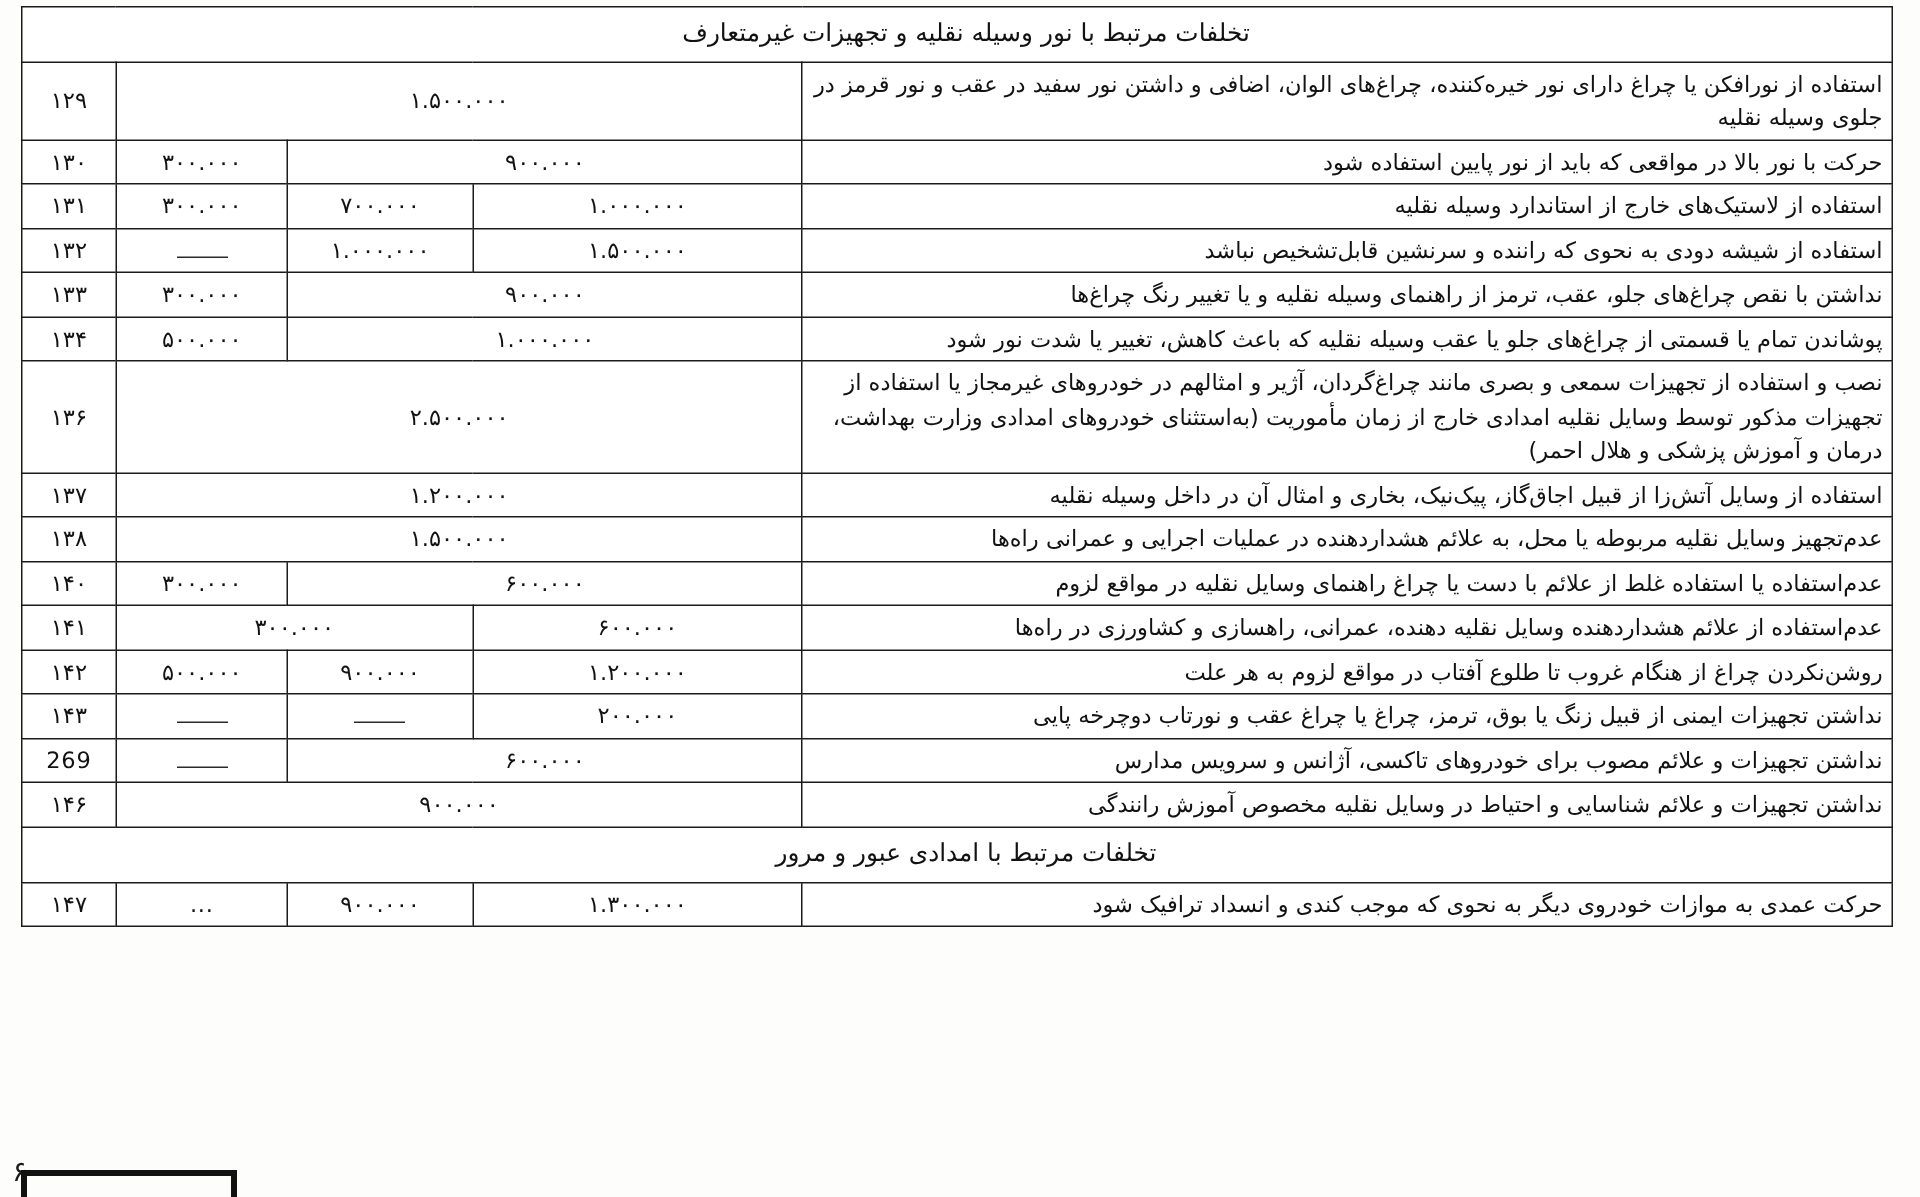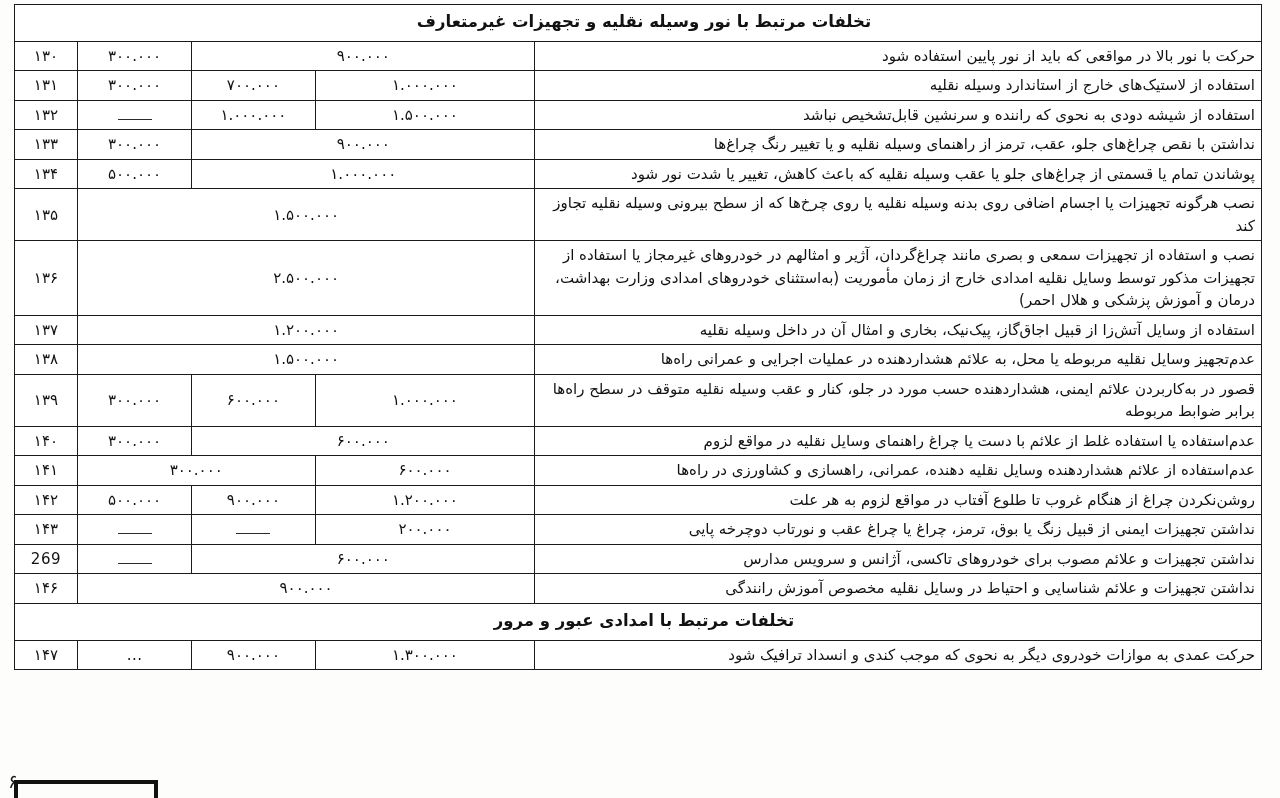--- a/index.html
+++ b/index.html
@@ -72,21 +72,21 @@
   }
   .dash {
     display: inline-block;
     width: 34px;
     border-bottom: 1.6px solid #2a2a2a;
     height: 9px;
   }
 
   tr.section td {
     text-align: center;
-    font-weight: bold;
+    font-weight: normal;
     font-size: 16.5px;
     padding: 5px 4px 6px 16px;
   }
 
   tr.tall td { height: 44px; }
 
   .multiline {
     line-height: 1.85;
   }
 
@@ -122,20 +122,25 @@
       <col class="c-a1">
       <col class="c-a2">
       <col class="c-a3">
       <col class="c-code">
     </colgroup>
     <tbody id="table-body">
         <tr class="section">
           <td colspan="5">تخلفات مرتبط با نور وسیله نقلیه و تجهیزات غیرمتعارف</td>
         </tr>
         <tr>
+          <td class="desc">استفاده از نورافکن یا چراغ دارای نور خیره‌کننده، چراغ‌های الوان، اضافی و داشتن نور سفید در عقب و نور قرمز در جلوی وسیله نقلیه</td>
+          <td class="amount" colspan="3">۱.۵۰۰.۰۰۰</td>
+          <td class="code">۱۲۹</td>
+        </tr>
+        <tr>
           <td class="desc">حرکت با نور بالا در مواقعی که باید از نور پایین استفاده شود</td>
           <td class="amount" colspan="2">۹۰۰.۰۰۰</td>
           <td class="amount">۳۰۰.۰۰۰</td>
           <td class="code">۱۳۰</td>
         </tr>
         <tr>
           <td class="desc">استفاده از لاستیک‌های خارج از استاندارد وسیله نقلیه</td>
           <td class="amount">۱.۰۰۰.۰۰۰</td>
           <td class="amount">۷۰۰.۰۰۰</td>
           <td class="amount">۳۰۰.۰۰۰</td>
@@ -153,46 +158,34 @@
           <td class="amount" colspan="2">۹۰۰.۰۰۰</td>
           <td class="amount">۳۰۰.۰۰۰</td>
           <td class="code">۱۳۳</td>
         </tr>
         <tr>
           <td class="desc">پوشاندن تمام یا قسمتی از چراغ‌های جلو یا عقب وسیله نقلیه که باعث کاهش، تغییر یا شدت نور شود</td>
           <td class="amount" colspan="2">۱.۰۰۰.۰۰۰</td>
           <td class="amount">۵۰۰.۰۰۰</td>
           <td class="code">۱۳۴</td>
         </tr>
-        <tr>
-          <td class="desc">نصب هرگونه تجهیزات یا اجسام اضافی روی بدنه وسیله نقلیه یا روی چرخ‌ها که از سطح بیرونی وسیله نقلیه تجاوز کند</td>
-          <td class="amount" colspan="3">۱.۵۰۰.۰۰۰</td>
-          <td class="code">۱۳۵</td>
-        </tr>
         <tr class="tall">
           <td class="desc multiline">نصب و استفاده از تجهیزات سمعی و بصری مانند چراغ‌گردان، آژیر و امثالهم در خودروهای غیرمجاز یا استفاده از تجهیزات مذکور توسط وسایل نقلیه امدادی خارج از زمان مأموریت (به‌استثنای خودروهای امدادی وزارت بهداشت، درمان و آموزش پزشکی و هلال احمر)</td>
           <td class="amount" colspan="3">۲.۵۰۰.۰۰۰</td>
           <td class="code">۱۳۶</td>
         </tr>
         <tr>
           <td class="desc">استفاده از وسایل آتش‌زا از قبیل اجاق‌گاز، پیک‌نیک، بخاری و امثال آن در داخل وسیله نقلیه</td>
           <td class="amount" colspan="3">۱.۲۰۰.۰۰۰</td>
           <td class="code">۱۳۷</td>
         </tr>
         <tr>
           <td class="desc">عدم‌تجهیز وسایل نقلیه مربوطه یا محل، به علائم هشداردهنده در عملیات اجرایی و عمرانی راه‌ها</td>
           <td class="amount" colspan="3">۱.۵۰۰.۰۰۰</td>
           <td class="code">۱۳۸</td>
-        </tr>
-        <tr>
-          <td class="desc">قصور در به‌کاربردن علائم ایمنی، هشداردهنده حسب مورد در جلو، کنار و عقب وسیله نقلیه متوقف در سطح راه‌ها برابر ضوابط مربوطه</td>
-          <td class="amount">۱.۰۰۰.۰۰۰</td>
-          <td class="amount">۶۰۰.۰۰۰</td>
-          <td class="amount">۳۰۰.۰۰۰</td>
-          <td class="code">۱۳۹</td>
         </tr>
         <tr>
           <td class="desc">عدم‌استفاده یا استفاده غلط از علائم با دست یا چراغ راهنمای وسایل نقلیه در مواقع لزوم</td>
           <td class="amount" colspan="2">۶۰۰.۰۰۰</td>
           <td class="amount">۳۰۰.۰۰۰</td>
           <td class="code">۱۴۰</td>
         </tr>
         <tr>
           <td class="desc">عدم‌استفاده از علائم هشداردهنده وسایل نقلیه دهنده، عمرانی، راهسازی و کشاورزی در راه‌ها</td>
           <td class="amount">۶۰۰.۰۰۰</td>

